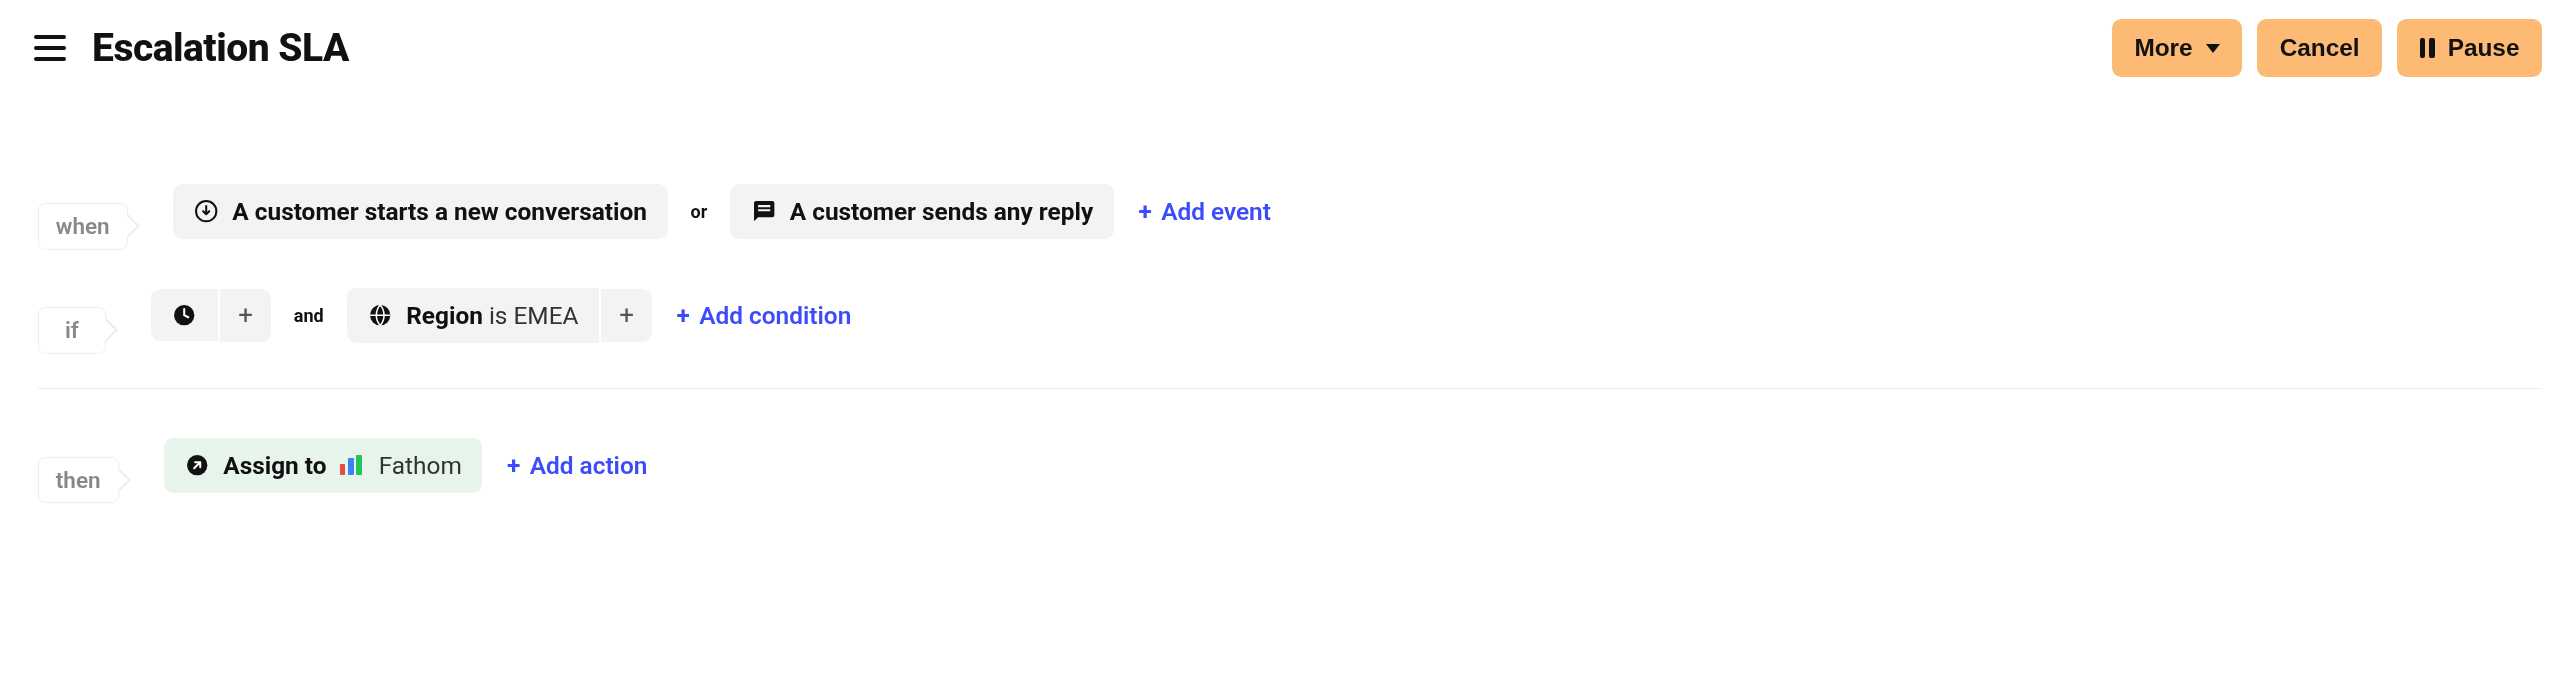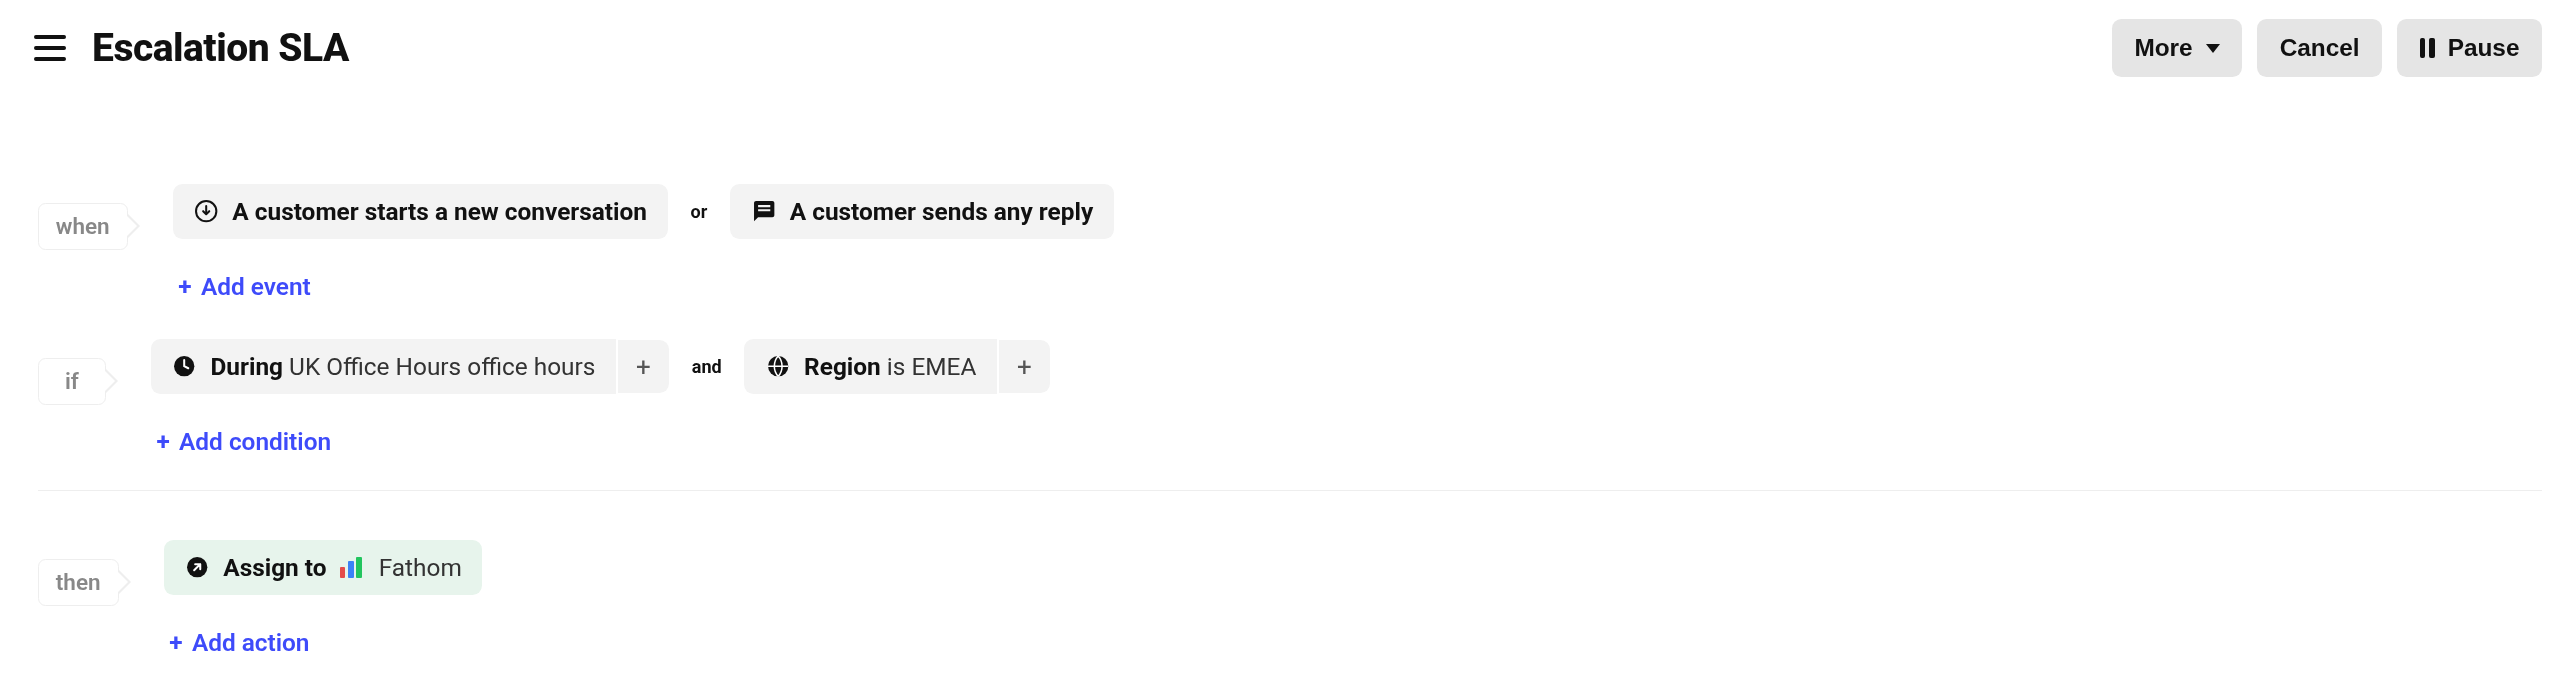--- a/index.html
+++ b/index.html
@@ -40,21 +40,21 @@
   .page-title {
     font-size: 39px;
     font-weight: 800;
     letter-spacing: -0.5px;
   }
   .header-right {
     display:flex;
     gap: 15px;
   }
   .btn {
-    background: #e5e5e5;
+    background: #fdba74;
     border: none;
     border-radius: 9.4px;
     padding: 15px 22.5px;
     font-size: 24.4px;
     font-weight: 600;
     color: #111;
     display:flex;
     align-items:center;
     gap: 13px;
     cursor:pointer;
@@ -121,22 +121,21 @@
     top:50%;
     transform:translateY(-50%);
     width:0;height:0;
     border-top:11.3px solid transparent;
     border-bottom:11.3px solid transparent;
     border-left:11.3px solid #fff;
     z-index:1;
   }
   .row-body {
     display:flex;
-    flex-direction:column;
-    gap:33px;
+    gap:19px;
   }
   .chip-line {
     display:flex;
     align-items:center;
     gap:19px;
     flex-wrap:wrap;
   }
   .chip {
     display:flex;
     align-items:center;
@@ -285,24 +284,20 @@
     <div class="tag-label">if</div>
     <div class="row-body">
       <div class="chip-line">
         <div class="divider-group">
           <div class="chip chip-attached">
             <span class="icon-circle">
               <svg width="24.4" height="24.4" viewBox="0 0 24 24" fill="#111">
                   <circle cx="12" cy="12" r="10"></circle>
                   <path d="M12 6v6l4 2" stroke="#fff" stroke-width="2" stroke-linecap="round" fill="none"></path>
                 </svg>
-            </span>
-            <span>
-              <strong>During</strong>
-              <span class="regular">UK Office Hours office hours</span>
             </span>
           </div>
           <div class="plus-chip plus-attached">+</div>
         </div>
         <span class="connector">and</span>
         <div class="divider-group">
           <div class="chip chip-attached">
             <span class="icon-circle">
               <svg width="24.4" height="24.4" viewBox="0 0 24 24" fill="#111">
                   <circle cx="12" cy="12" r="10"></circle>

